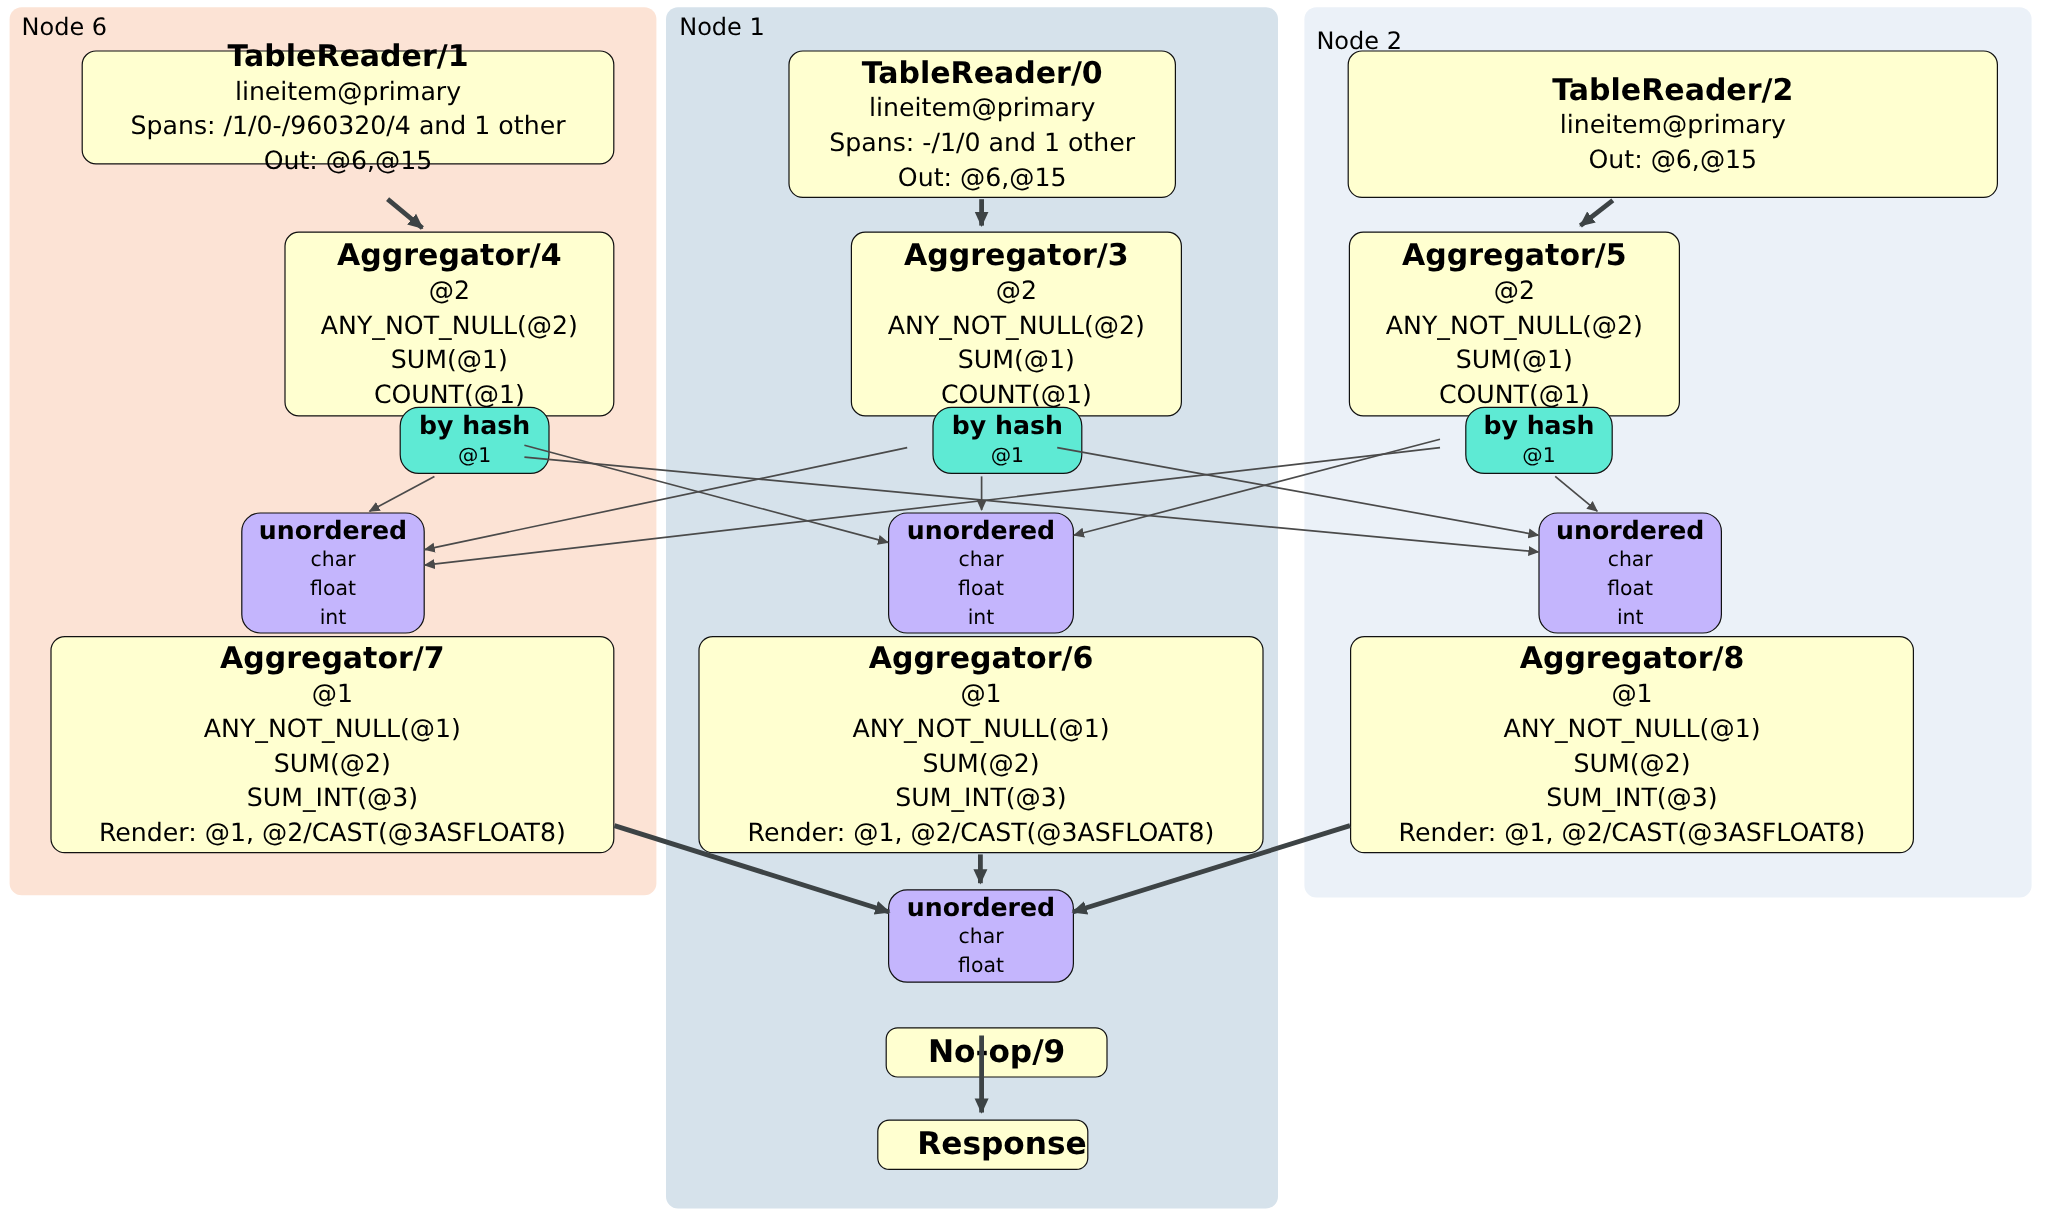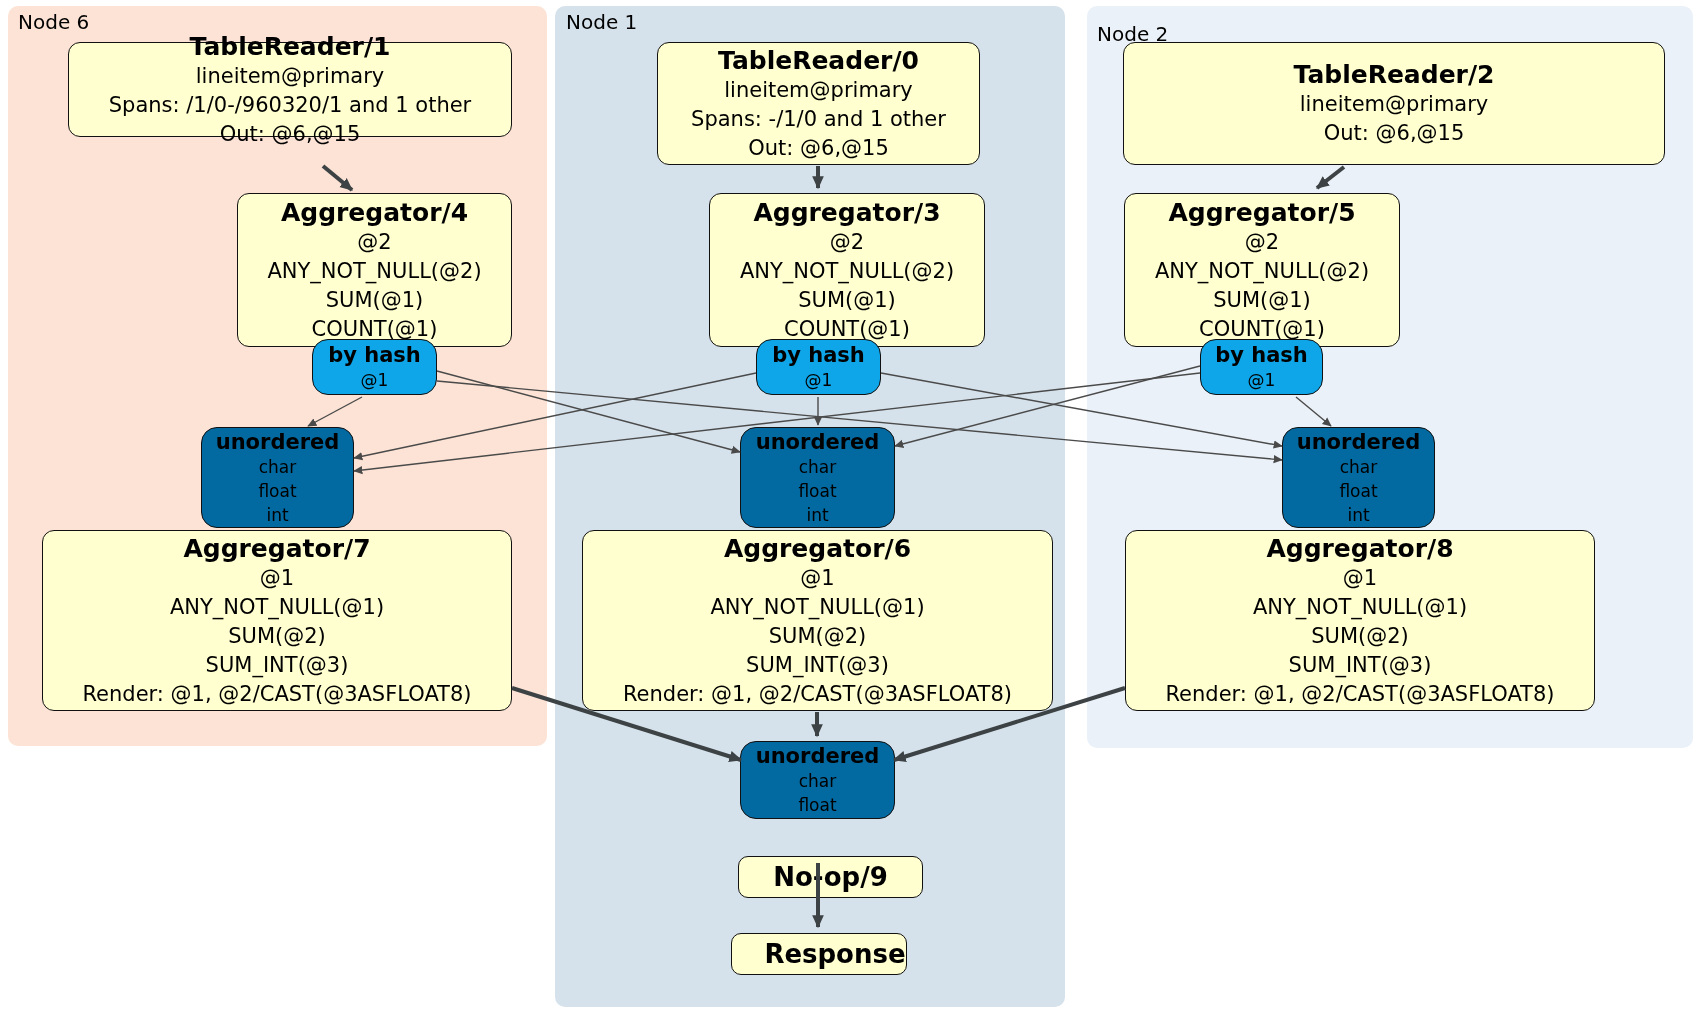--- a/index.html
+++ b/index.html
@@ -30,22 +30,22 @@
     box-sizing: border-box;
     display: flex;
     flex-direction: column;
     justify-content: center;
     align-items: center;
     text-align: center;
     color: #000;
     z-index: 2;
   }
   .b-yellow { background: #ffffd0; border-radius: 12px; }
-  .b-orange { background: #0ea5e9; border-radius: 16px; }
-  .b-blue   { background: #0369a1; border-radius: 16px; }
+  .b-orange { background: #5eead4; border-radius: 16px; margin-left: 21px; }
+  .b-blue   { background: #c4b5fd; border-radius: 16px; }
   .t-big    { font-size: 25px; font-weight: 700; line-height: 31px; white-space: nowrap; }
   .l-big    { font-size: 21px; line-height: 29px; white-space: nowrap; }
   .t-small  { font-size: 21px; font-weight: 700; line-height: 26px; white-space: nowrap; }
   .l-small  { font-size: 17px; line-height: 24px; white-space: nowrap; }
   .t-solo   { font-size: 26px; font-weight: 700; line-height: 30px; white-space: nowrap; }
   #edges {
     position: absolute;
     left: 0; top: 0;
     z-index: 3;
     pointer-events: none;
@@ -93,21 +93,21 @@
       <line x1="512" y1="688" x2="741" y2="760" marker-end="url(#arrowThick)"></line>
       <line x1="817" y1="712" x2="817" y2="736" marker-end="url(#arrowThick)"></line>
       <line x1="1125" y1="688" x2="894" y2="760" marker-end="url(#arrowThick)"></line>
       <line x1="818" y1="863" x2="818" y2="927" marker-end="url(#arrowThick)"></line>
     </g>
   </svg>
 
   <div class="box b-yellow" style="left:68px; top:42px; width:444px; height:95px;">
     <div class="t-big">TableReader/1</div>
     <div class="l-big">lineitem@primary</div>
-    <div class="l-big">Spans: /1/0-/960320/1 and 1 other</div>
+    <div class="l-big">Spans: /1/0-/960320/4 and 1 other</div>
     <div class="l-big">Out: @6,@15</div>
   </div>
   <div class="box b-yellow" style="left:657px; top:42px; width:323px; height:123px;">
     <div class="t-big">TableReader/0</div>
     <div class="l-big">lineitem@primary</div>
     <div class="l-big">Spans: -/1/0 and 1 other</div>
     <div class="l-big">Out: @6,@15</div>
   </div>
   <div class="box b-yellow" style="left:1123px; top:42px; width:542px; height:123px;">
     <div class="t-big">TableReader/2</div>

